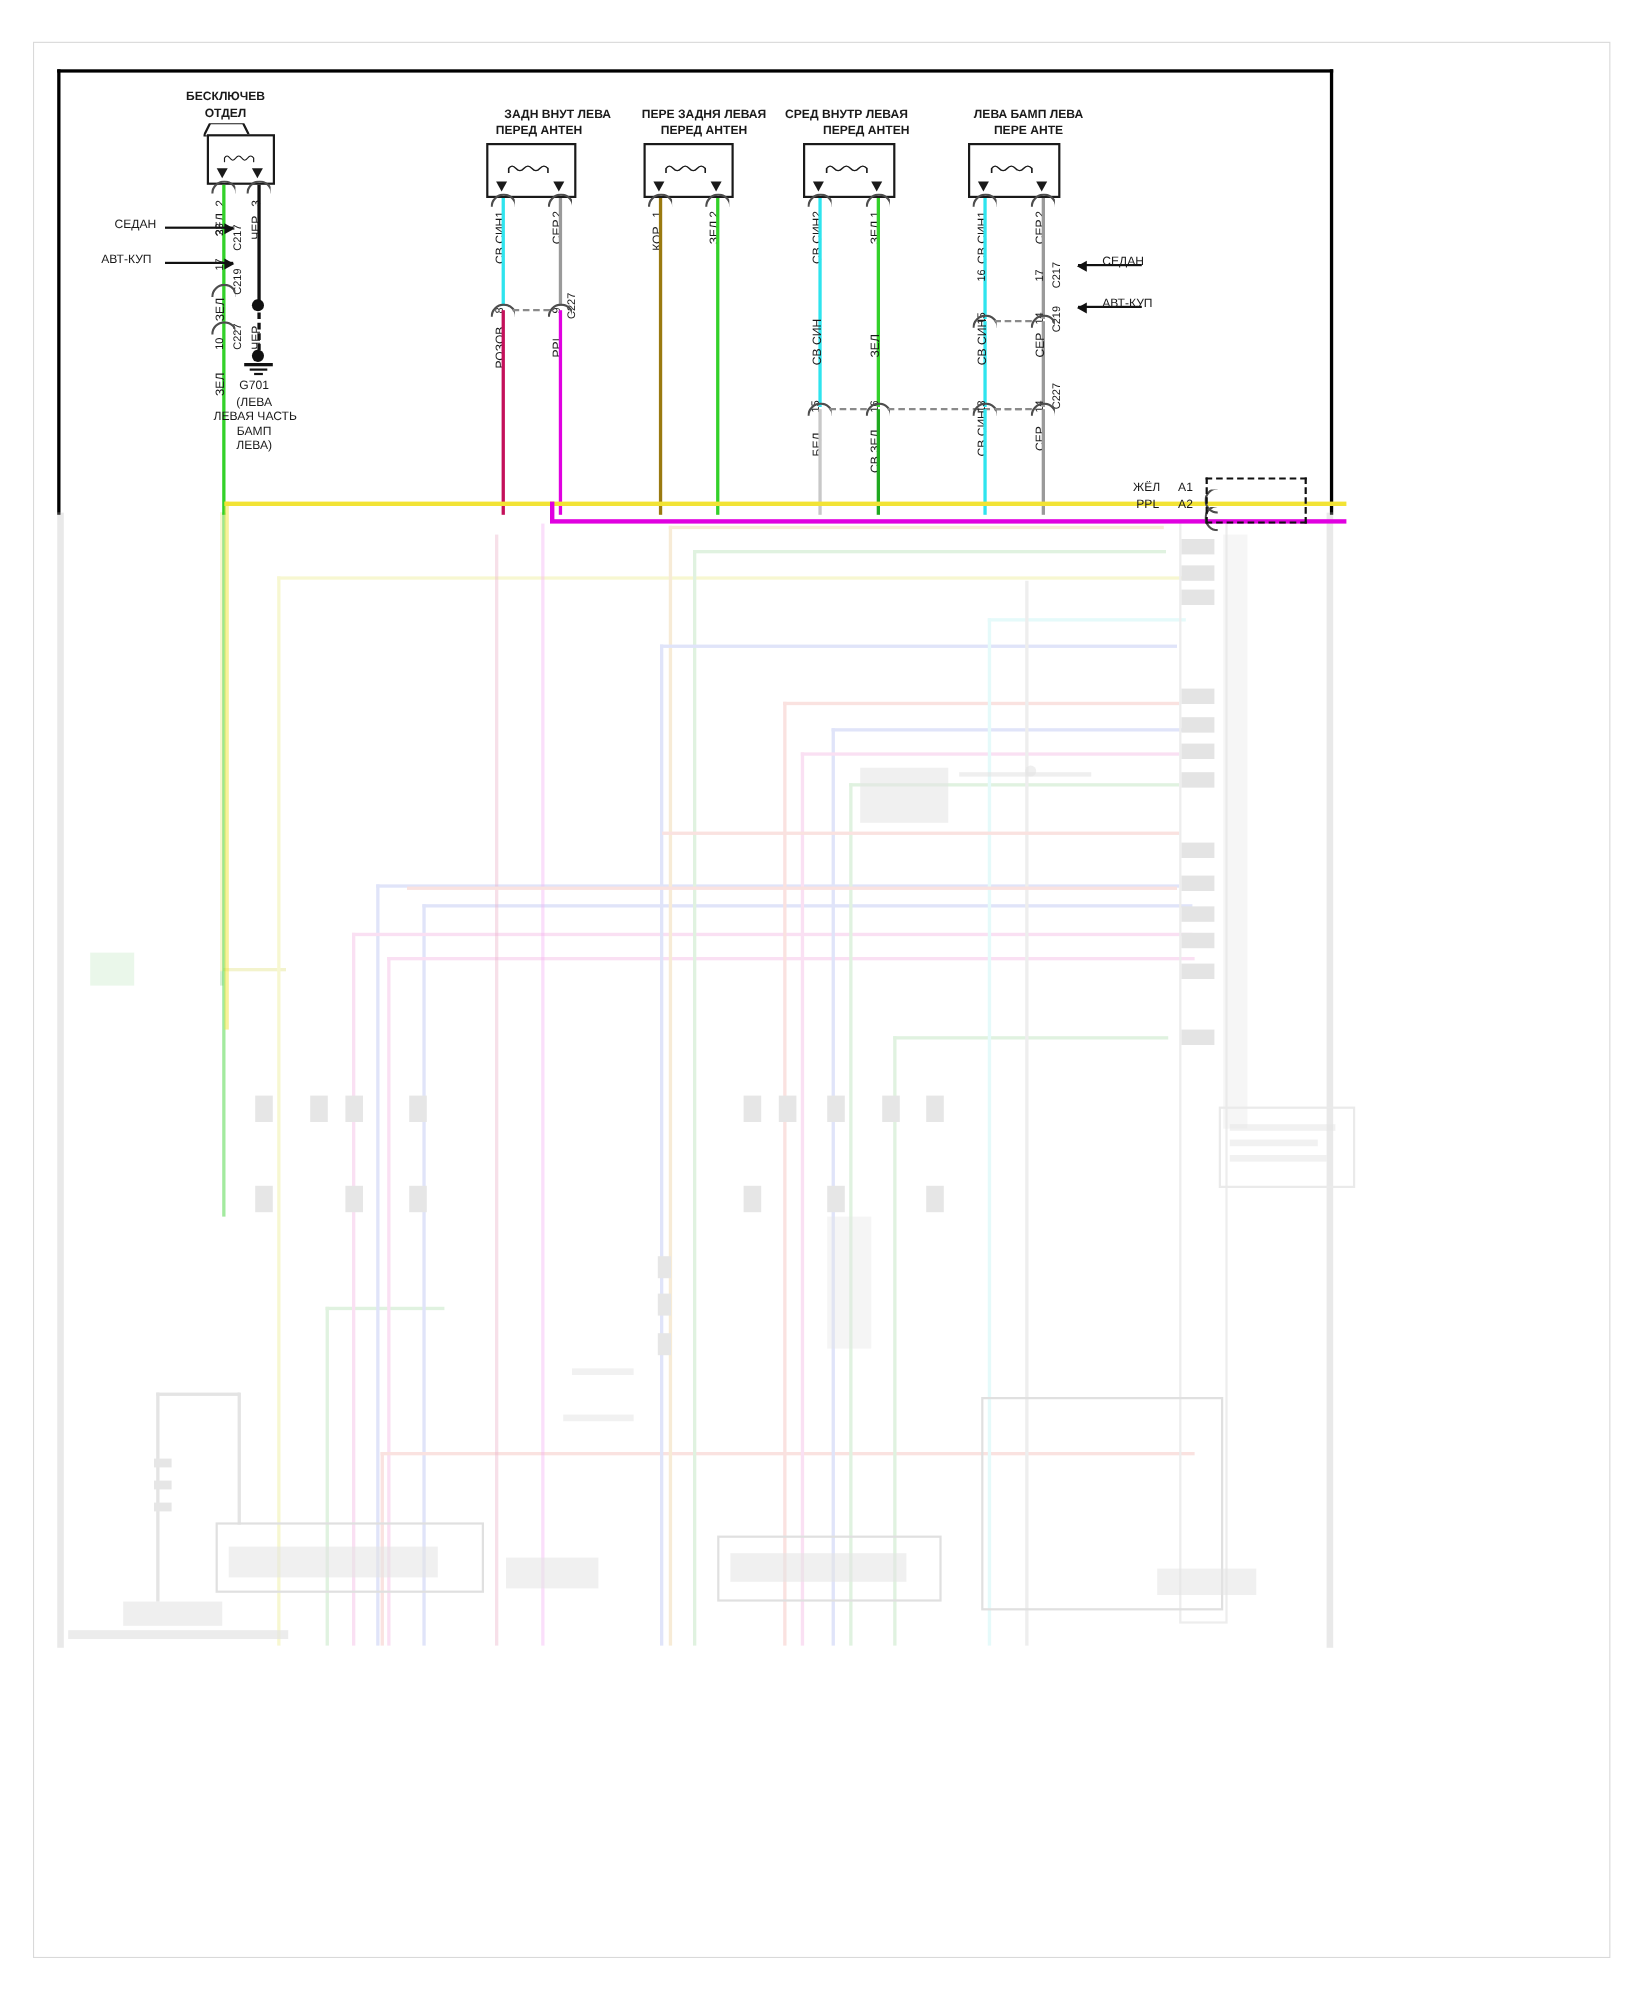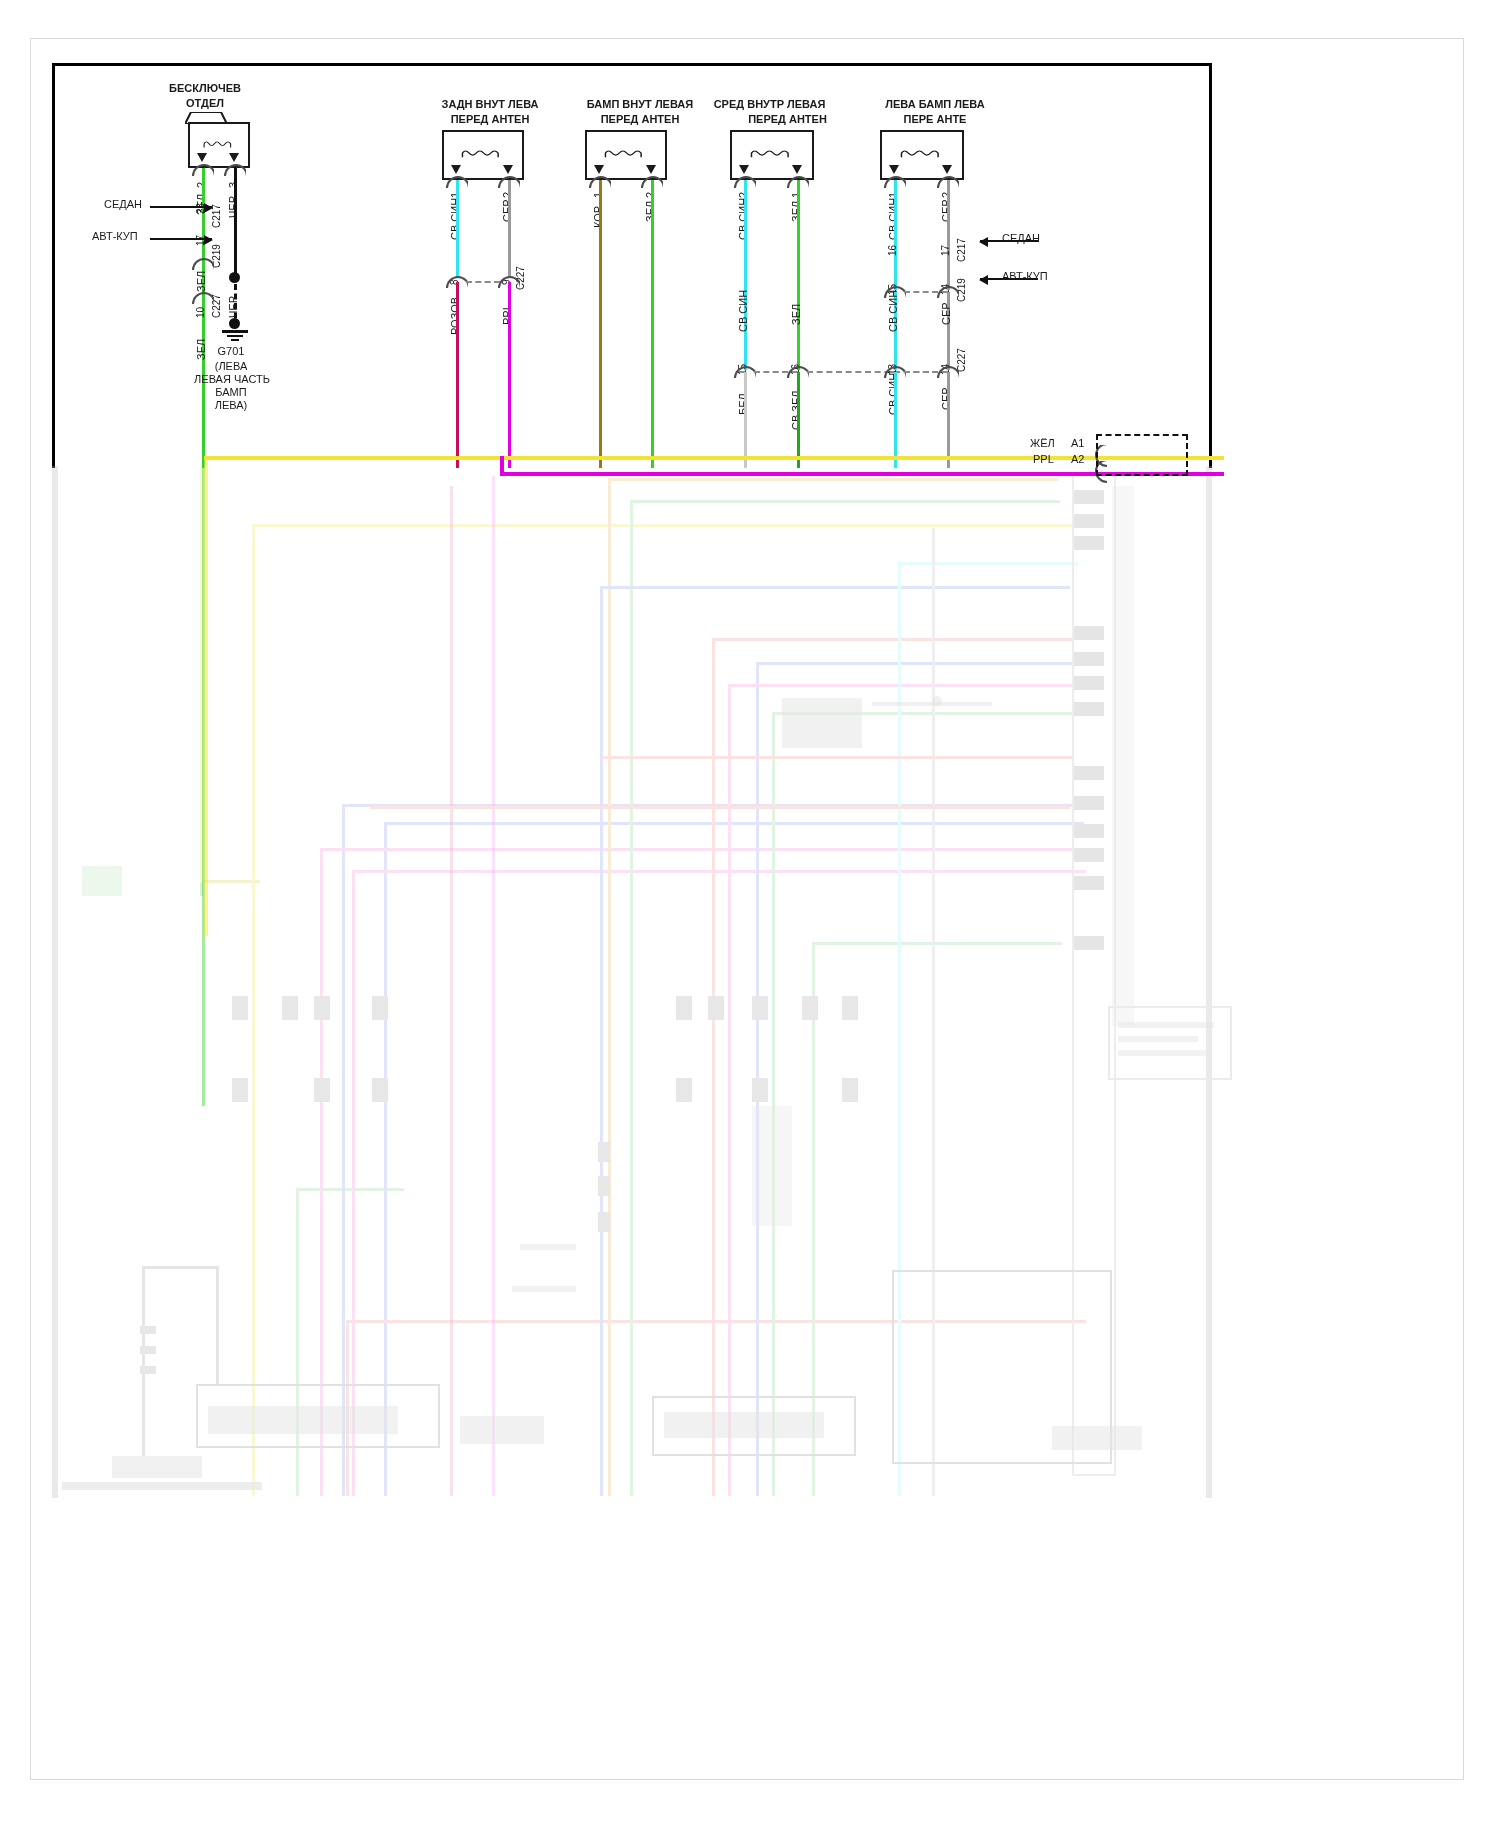--- a/index.html
+++ b/index.html
@@ -221,21 +221,21 @@
   <div class="vlbl sm" style="left:196px;top:246px;">17</div>
   <div class="vlbl sm" style="left:212px;top:228px;">C217</div>
   <div class="vlbl sm" style="left:212px;top:268px;">C219</div>
   <div class="cupA" style="left:192px;top:258px;"></div>
   <div class="vlbl" style="left:196px;top:292px;">ЗЕЛ</div>
   <div class="vlbl sm" style="left:196px;top:318px;">10</div>
   <div class="vlbl sm" style="left:212px;top:318px;">C227</div>
   <div class="cupA" style="left:192px;top:292px;"></div>
   <div class="vlbl" style="left:196px;top:360px;">ЗЕЛ</div>
 
-  <div class="lbl b ctr" style="left:400px;top:98px;width:180px;">ЗАДН ВНУТ ЛЕВА</div>
+  <div class="lbl b ctr" style="left:417px;top:98px;width:180px;">ЗАДН ВНУТ ЛЕВА</div>
   <div class="lbl b ctr" style="left:400px;top:113px;width:180px;">ПЕРЕД АНТЕН</div>
   <div class="comp" style="left:442px;top:130px;width:78px;height:46px;">
     <svg class="coil" viewBox="0 0 60 18" preserveAspectRatio="none">
       <path d="M2,16 L2,8 Q6,0 11,8 Q16,16 21,8 Q26,0 31,8 Q36,16 41,8 Q46,0 51,8 L51,16" fill="none" stroke="#1a1a1a" stroke-width="2"></path>
     </svg>
   </div>
   <div class="arrowdown" style="left:451px;top:165px;"></div>
   <div class="arrowdown" style="left:503px;top:165px;"></div>
   <div class="cupA" style="left:446px;top:176px;"></div>
   <div class="cupA" style="left:498px;top:176px;"></div>
@@ -249,21 +249,21 @@
   <div class="vlbl sm" style="left:502px;top:285px;">9</div>
   <div class="vlbl sm" style="left:516px;top:290px;">C227</div>
   <div class="cupA" style="left:446px;top:276px;"></div>
   <div class="cupA" style="left:498px;top:276px;"></div>
   <div class="dashseg" style="left:466px;top:281px;width:34px;"></div>
   <div class="vlbl" style="left:450px;top:335px;">РОЗОВ</div>
   <div class="vlbl" style="left:502px;top:325px;">PPL</div>
   <div class="vline" style="left:456px;top:282px;height:186px;border-color:#c4105a;border-left-width:3px;"></div>
   <div class="vline" style="left:508px;top:282px;height:186px;border-color:#e000e0;border-left-width:3px;"></div>
 
-  <div class="lbl b ctr" style="left:545px;top:98px;width:190px;">БАМП ВНУТ ЛЕВАЯ</div>
+  <div class="lbl b ctr" style="left:545px;top:98px;width:190px;">ПЕРЕ ЗАДНЯ ЛЕВАЯ</div>
   <div class="lbl b ctr" style="left:545px;top:113px;width:190px;">ПЕРЕД АНТЕН</div>
   <div class="comp" style="left:585px;top:130px;width:78px;height:46px;">
     <svg class="coil" viewBox="0 0 60 18" preserveAspectRatio="none">
       <path d="M2,16 L2,8 Q6,0 11,8 Q16,16 21,8 Q26,0 31,8 Q36,16 41,8 Q46,0 51,8 L51,16" fill="none" stroke="#1a1a1a" stroke-width="2"></path>
     </svg>
   </div>
   <div class="arrowdown" style="left:594px;top:165px;"></div>
   <div class="arrowdown" style="left:646px;top:165px;"></div>
   <div class="cupA" style="left:589px;top:176px;"></div>
   <div class="cupA" style="left:641px;top:176px;"></div>

